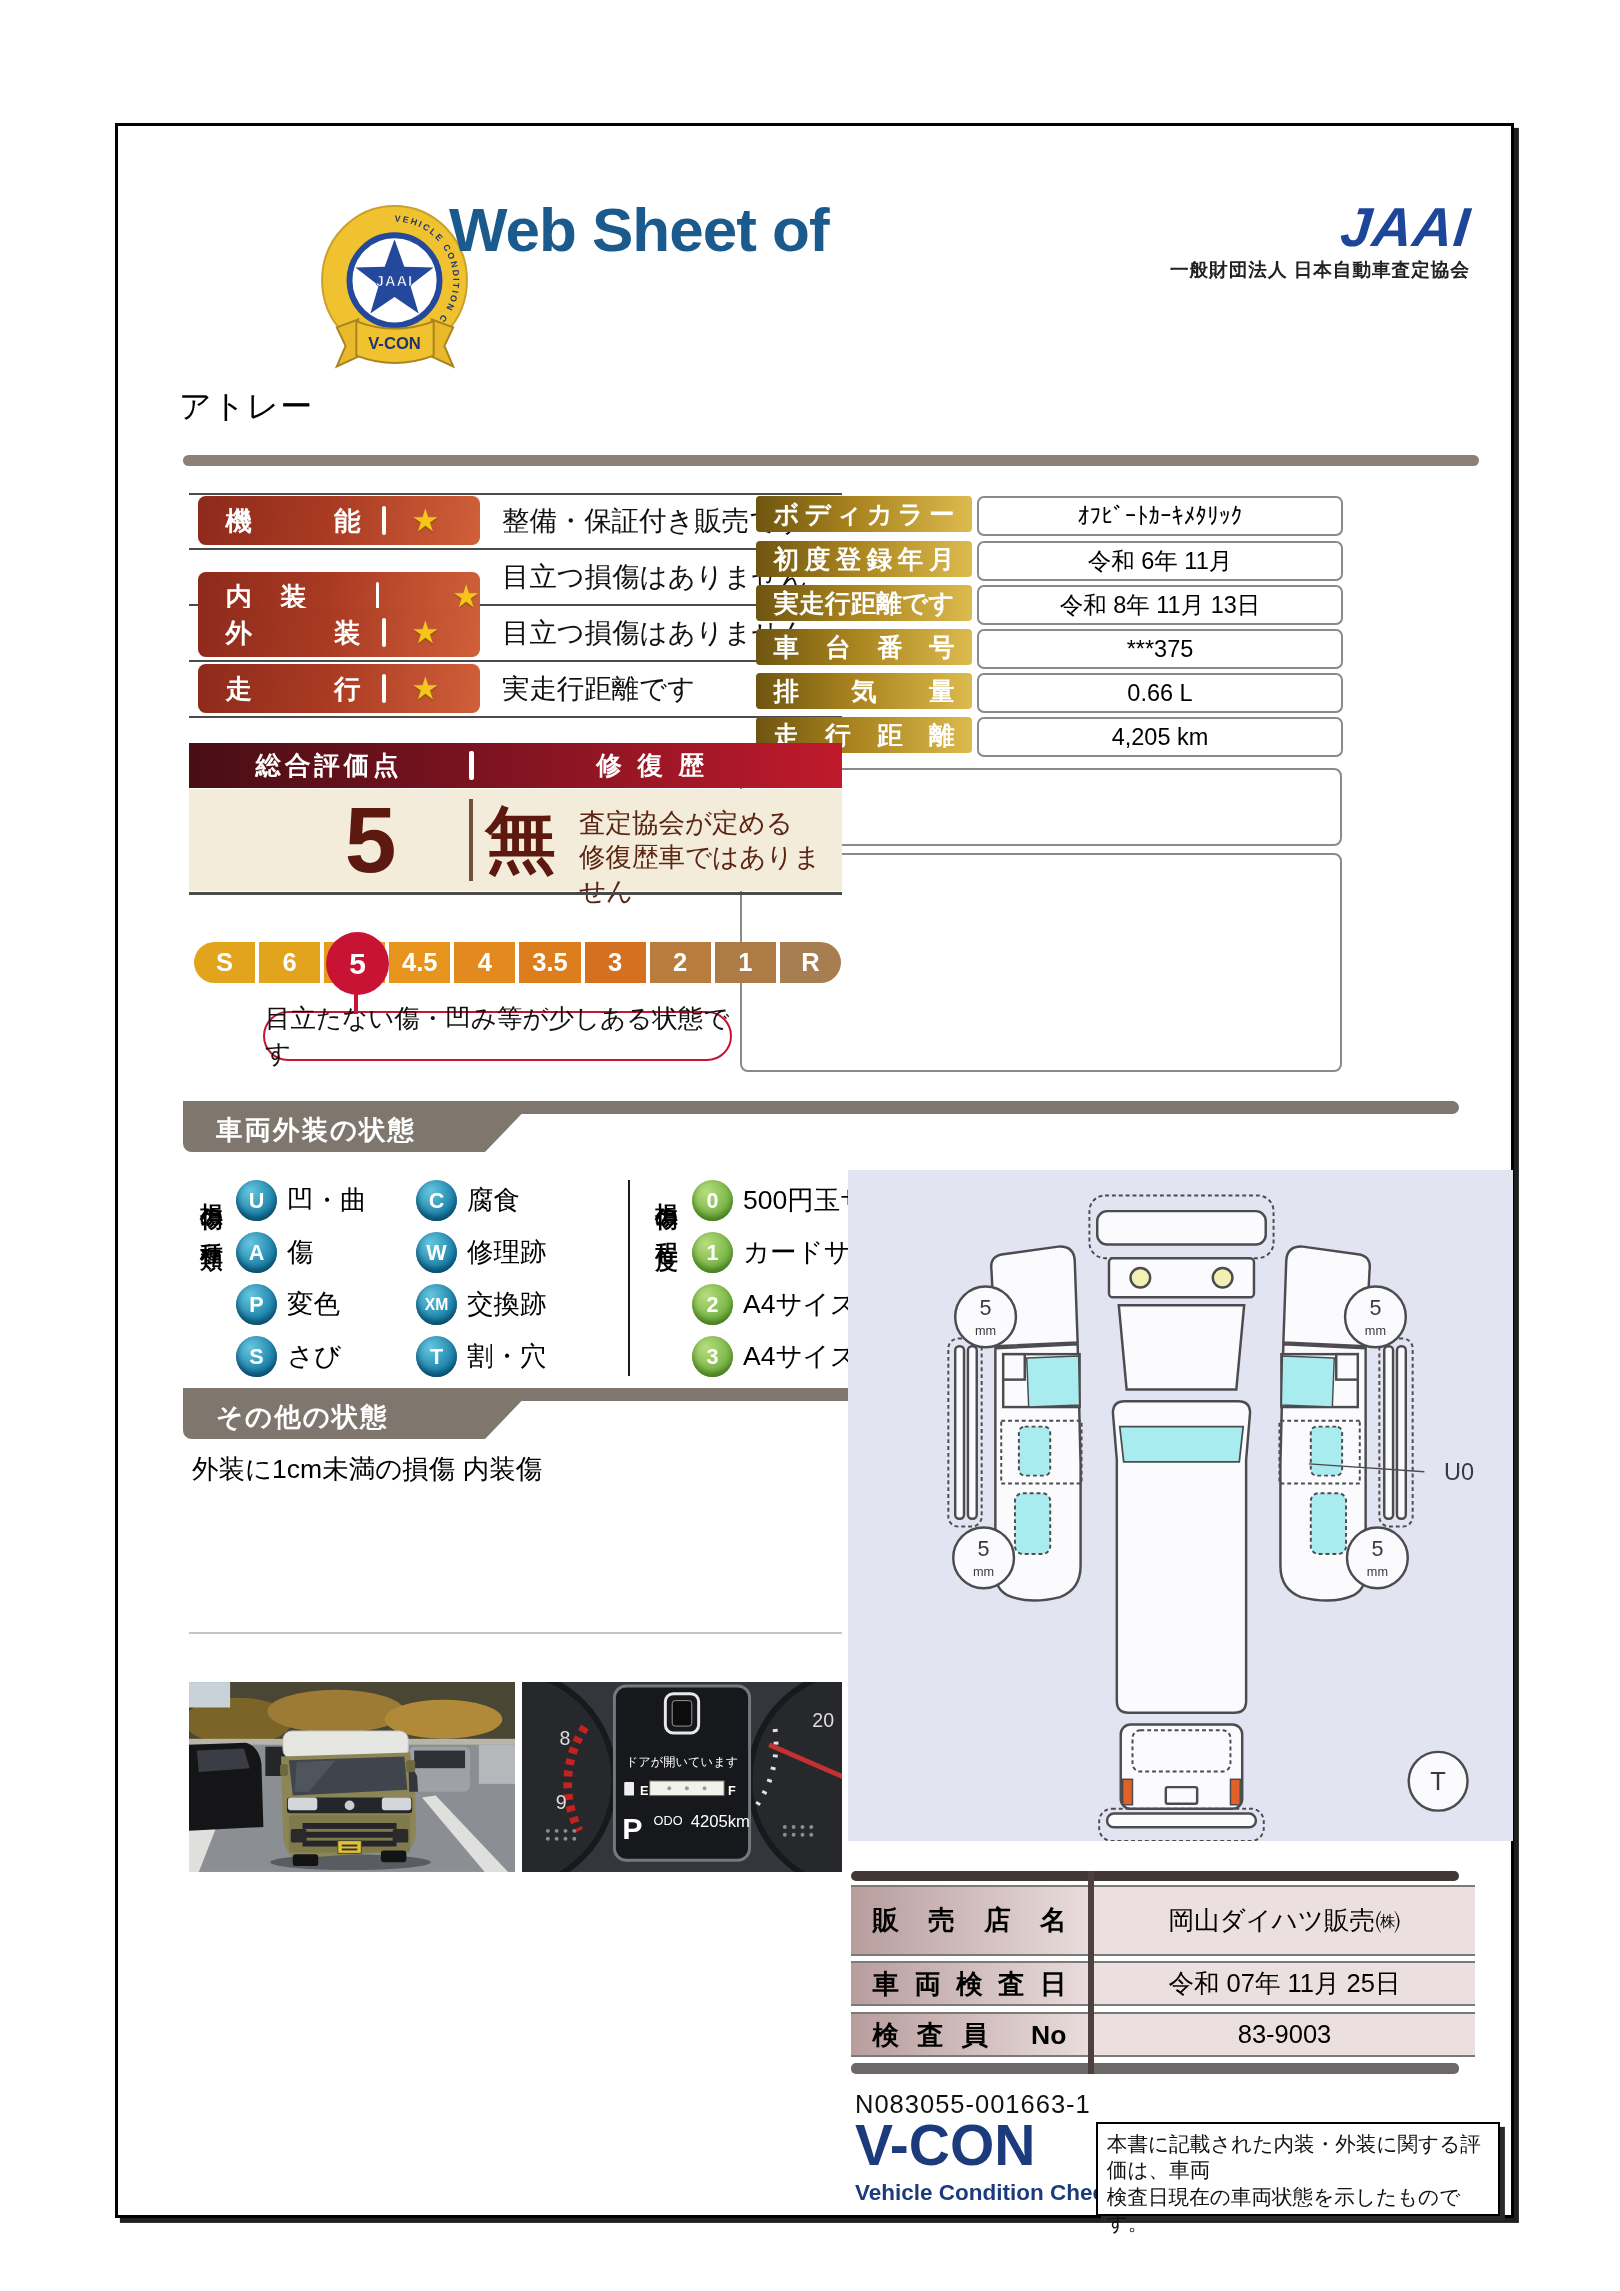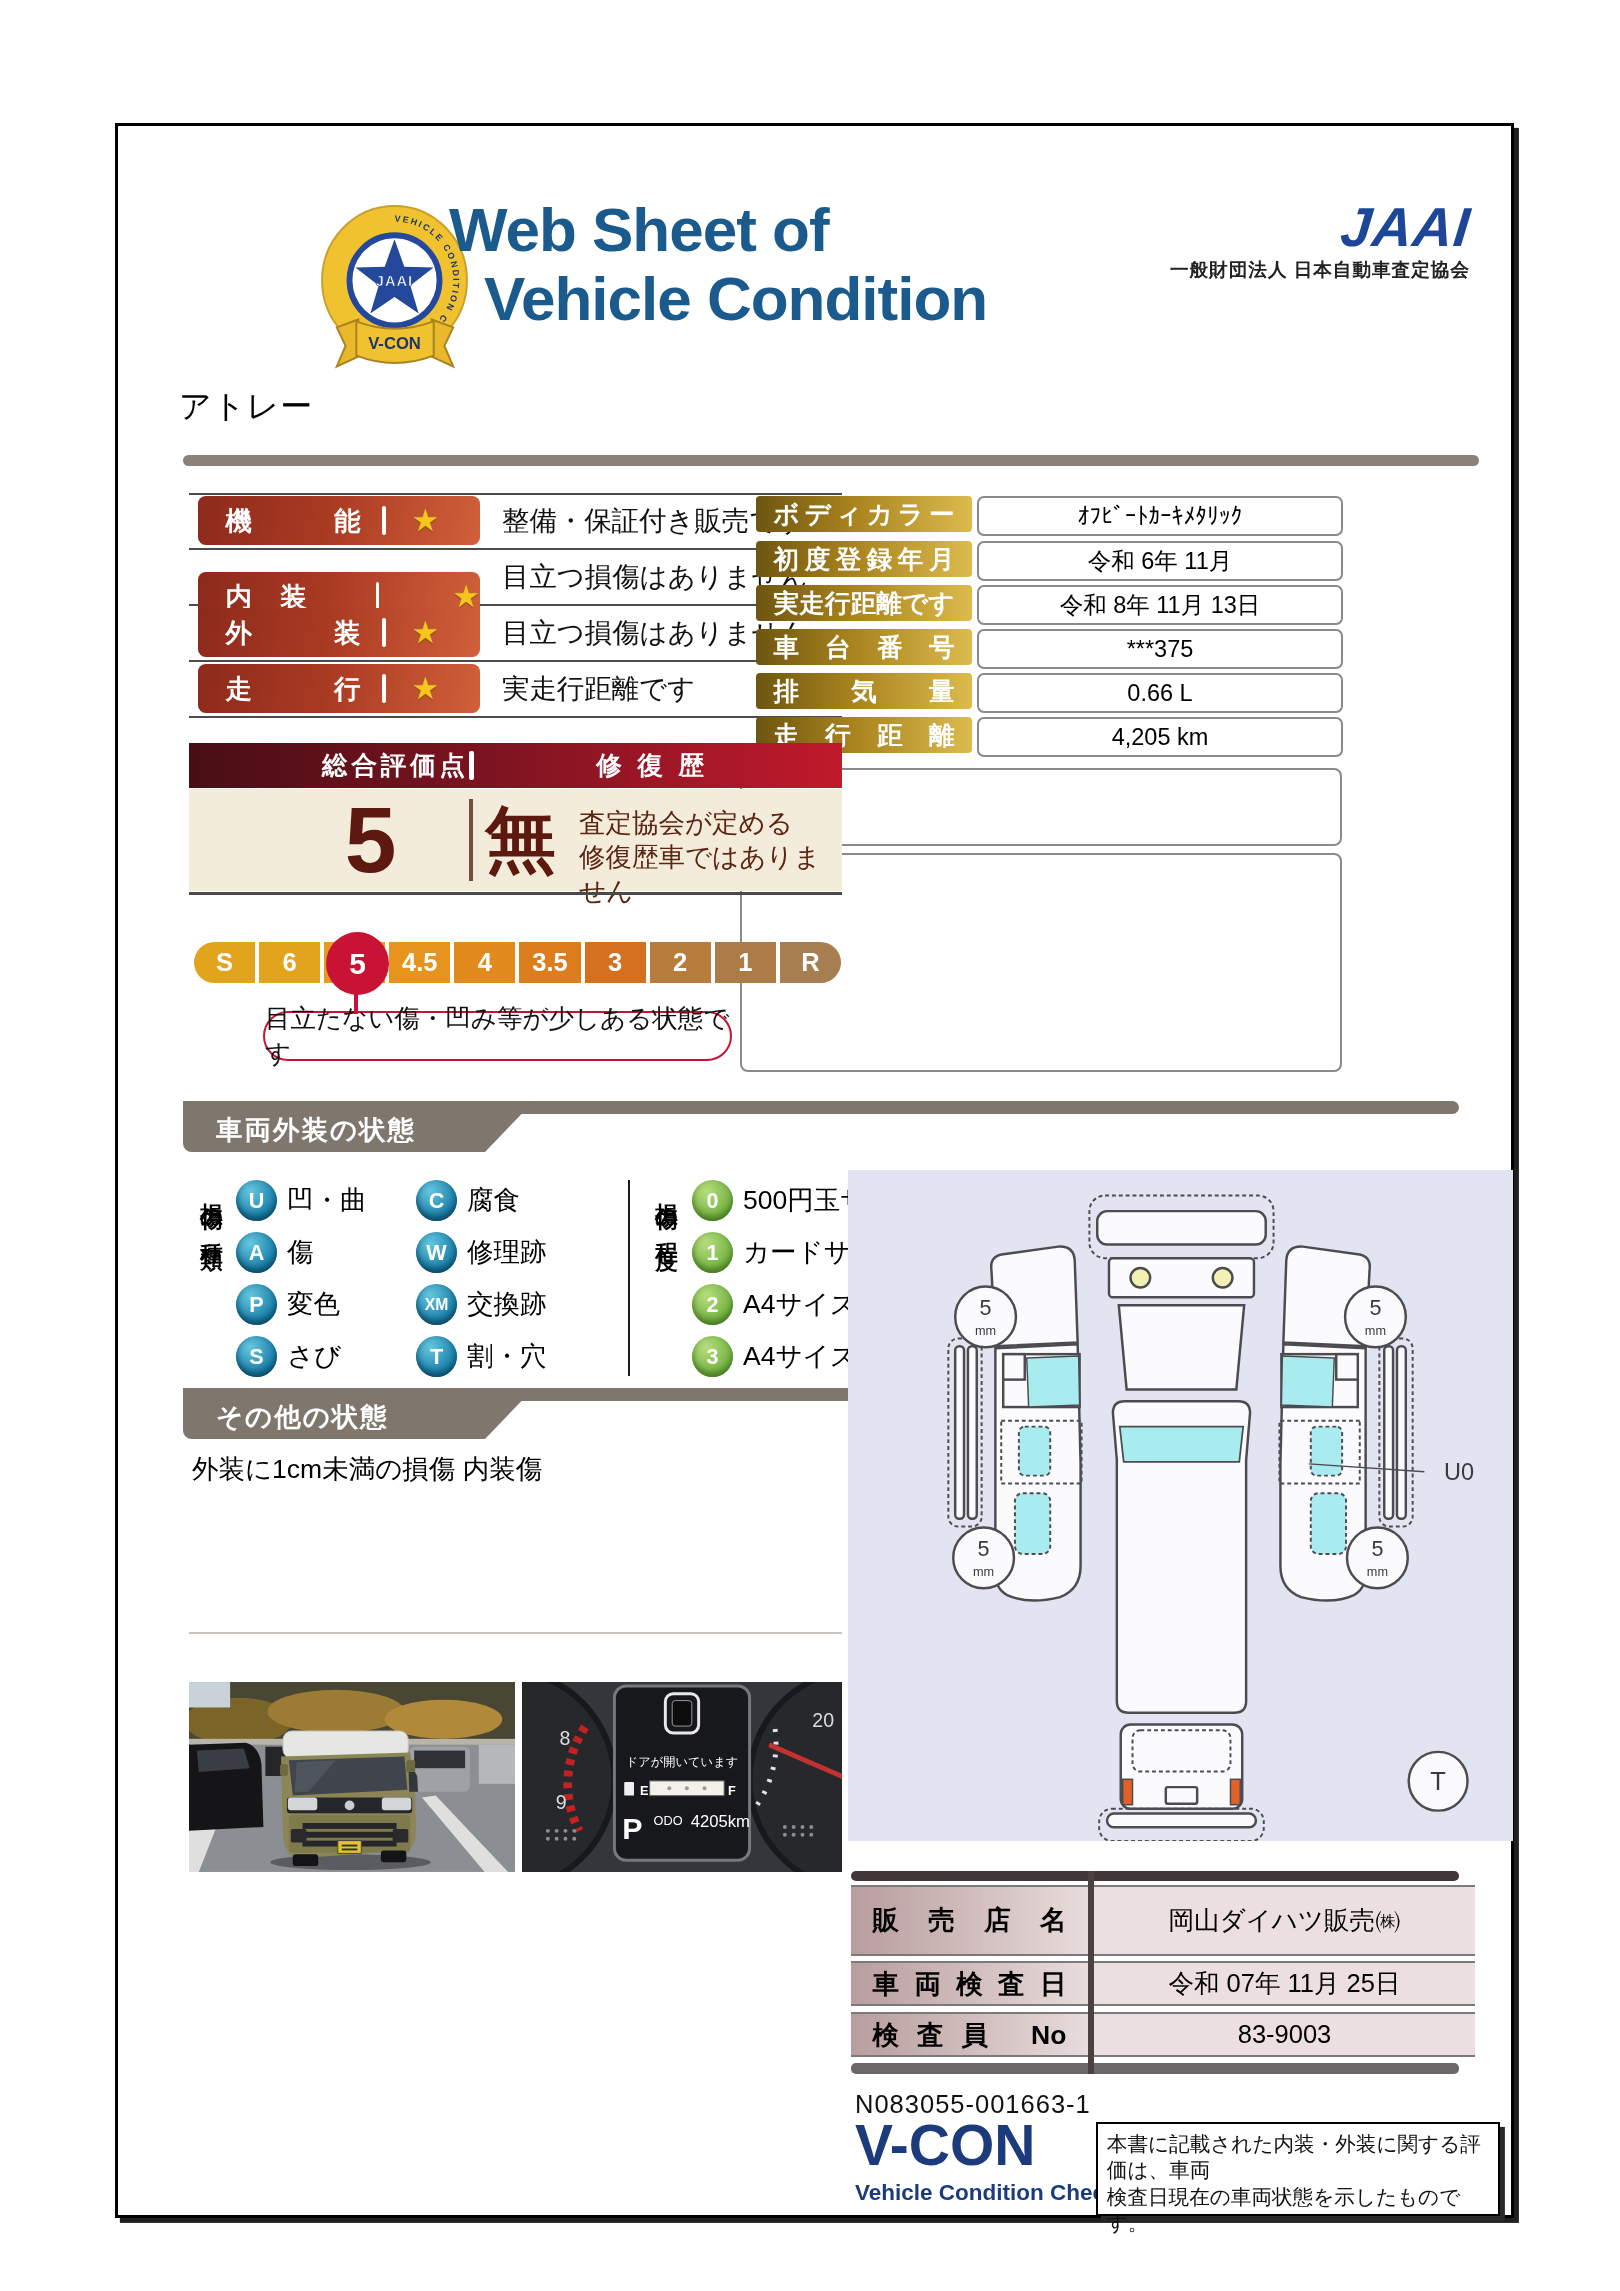--- a/index.html
+++ b/index.html
@@ -26,21 +26,21 @@
   .rate-comment{left:384px;width:339px;height:49px;line-height:49px;font-size:27.4px;color:#111;}
   
   .info-label{left:638px;width:216px;height:36px;border-radius:3.9px;color:#fff;font-size:25.5px;font-weight:600;
      background:linear-gradient(90deg,#6e5511,#a9831e 45%,#dcbb4e);display:flex;align-items:center;box-sizing:border-box;padding:0 17.6px;}
   .info-label span{width:100%;text-align:justify;text-align-last:justify;}
   .info-value{left:859px;width:366px;height:40px;border:2px solid #8a8a8a;border-radius:6.9px;background:#fff;
      box-sizing:border-box;display:flex;align-items:center;justify-content:center;font-size:23.5px;color:#000;}
   .empty-box{left:622px;width:602px;border:2px solid #8a8a8a;border-radius:7.8px;background:#fff;box-sizing:border-box;}
   
   .score-head{left:71px;top:617px;width:653px;height:45px;background:linear-gradient(90deg,#470e14,#7c1320 45%,#c01a2c);}
-  .score-head .lft{position:absolute;left:0;width:280px;top:0;height:45px;line-height:45px;text-align:right;color:#fff;font-size:25.5px;font-weight:bold;letter-spacing:3.9px;}
+  .score-head .lft{position:absolute;left:0;width:280px;top:0;height:45px;line-height:45px;text-align:center;color:#fff;font-size:25.5px;font-weight:bold;letter-spacing:3.9px;}
   .score-head .div{position:absolute;left:280px;top:7.8px;width:4.9px;height:29px;background:#fff;border-radius:2px;}
   .score-head .rgt{position:absolute;left:285px;width:368px;top:0;height:45px;line-height:45px;text-align:center;color:#fff;font-size:25.5px;font-weight:bold;letter-spacing:15.7px;}
   .score-body{left:71px;top:663px;width:653px;height:102px;background:#f3ecda;}
   .score-value{position:absolute;left:118px;top:0;width:127px;height:102px;line-height:102px;text-align:center;
      font-size:93px;font-weight:bold;color:#5d180f;}
   .score-vdiv{position:absolute;left:280px;top:9.8px;width:3.9px;height:82px;background:#74513d;}
   .score-repair{position:absolute;left:296px;top:0;height:102px;line-height:102px;font-size:71px;font-weight:bold;color:#5d180f;}
   .score-notes{position:absolute;left:390px;top:16.7px;font-size:26.5px;line-height:34px;color:#5c2413;font-weight:500;}
   .score-bottom{left:71px;top:766px;width:653px;height:2.9px;background:#4a4a4a;}
   
@@ -106,21 +106,20 @@
     <polygon points="77,38 87,66.2 116.9,67 93.2,85.3 101.7,114 77,97 52.3,114 60.8,85.3 37.1,67 67,66.2" fill="#23489c"></polygon>
     <text x="77" y="86" text-anchor="middle" font-size="15" font-weight="bold" fill="#ffffff" stroke="#23489c" stroke-width="0.6" letter-spacing="1">JAAI</text>
     <path d="M18,128 L40,120 L40,158 L18,168 L27,147 Z" fill="#e9b92b" stroke="#a8831f" stroke-width="2"></path>
     <path d="M137,128 L115,120 L115,158 L137,168 L128,147 Z" fill="#e9b92b" stroke="#a8831f" stroke-width="2"></path>
     <path d="M38,122 Q77,137 117,122 L117,157 Q77,172 38,157 Z" fill="#f1c22f" stroke="#a8831f" stroke-width="2"></path>
     <text x="77" y="150" text-anchor="middle" font-size="17" font-weight="bold" fill="#20356b">V-CON</text>
   </svg>
 
   <div class="main-title">
     <div>Web Sheet of</div>
-    <div class="l2">Vehicle Condition</div>
   </div>
 
   <div class="jaai-block">
     <span class="jaai-word">JAAI</span>
     <div class="jaai-org">一般財団法人 日本自動車査定協会</div>
   </div>
 
   <div class="vehicle-name">アトレー</div>
   <div class="top-divider"></div>
 

